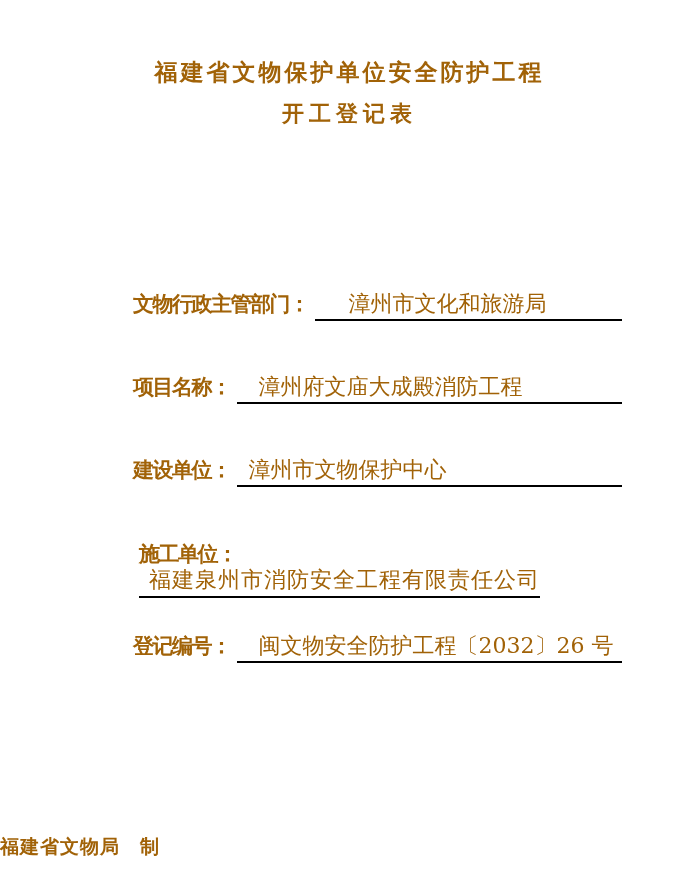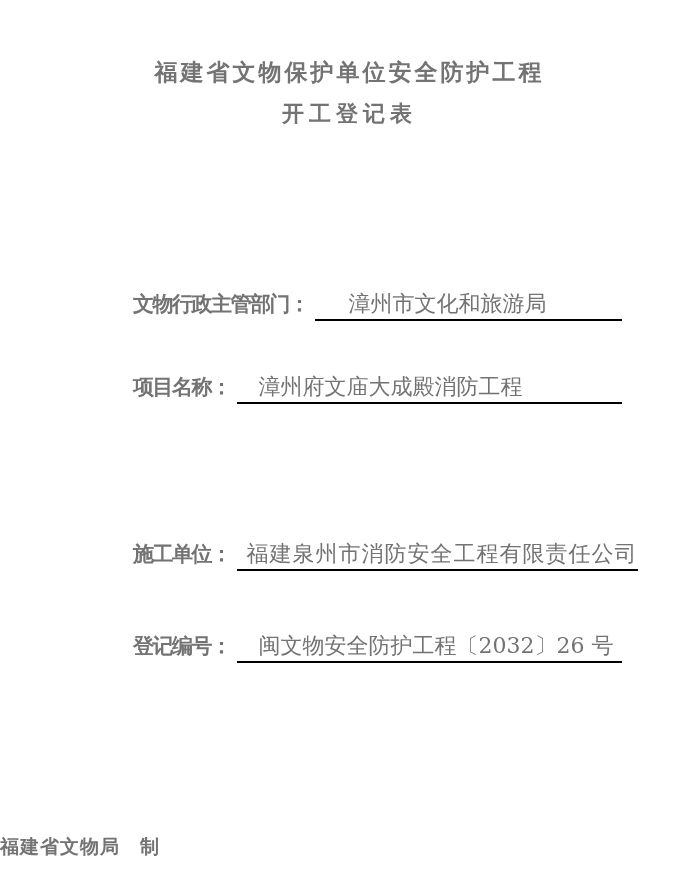--- a/index.html
+++ b/index.html
@@ -4,21 +4,21 @@
 <style>
   html, body { margin: 0; padding: 0; background: #ffffff; }
   .page {
     position: relative;
     width: 699px;
     height: 873px;
     background: #ffffff;
     margin: 0 auto;
     overflow: hidden;
     font-family: "DejaVu Serif", serif;
-    color: #737373;
+    color: #a16207;
   }
 
   
   .title-block {
     position: absolute;
     top: 58px;
     left: 0;
     right: 0;
     text-align: center;
   }
@@ -42,21 +42,21 @@
   .field-row {
     position: absolute;
     left: 133px;
     width: 489px;          
     display: flex;
     align-items: baseline;
   }
   .field-row.r1 { top: 290px; }
   .field-row.r2 { top: 373px; }
   .field-row.r3 { top: 456px; }
-  .field-row.r4 { top: 540px; }
+  .field-row.r4 { top: 540px; flex-direction: column; }
   .field-row.r5 { top: 623px; margin-top: 9px; }
 
   .field-label {
     font-family: "Liberation Sans", sans-serif;
     font-weight: bold;
     font-size: 21px;
     letter-spacing: -1.5px;
     white-space: nowrap;
     line-height: 1.3;
     flex: 0 0 auto;
@@ -111,20 +111,26 @@
     </span>
   </div>
 
   <div class="field-row r1">
     <span class="field-label">文物行政主管部门：</span>
     <span class="field-line">
       <span class="field-value">漳州市文化和旅游局</span>
     </span>
   </div>
 
+  <div class="field-row r3">
+    <span class="field-label">建设单位：</span>
+    <span class="field-line">
+      <span class="field-value">漳州市文物保护中心</span>
+    </span>
+  </div>
 
   <div class="field-row r4">
     <span class="field-label">施工单位：</span>
     <span class="field-line">
       <span class="field-value">福建泉州市消防安全工程有限责任公司</span>
     </span>
   </div>
 
   <div class="field-row r5">
     <span class="field-label">登记编号：</span>

